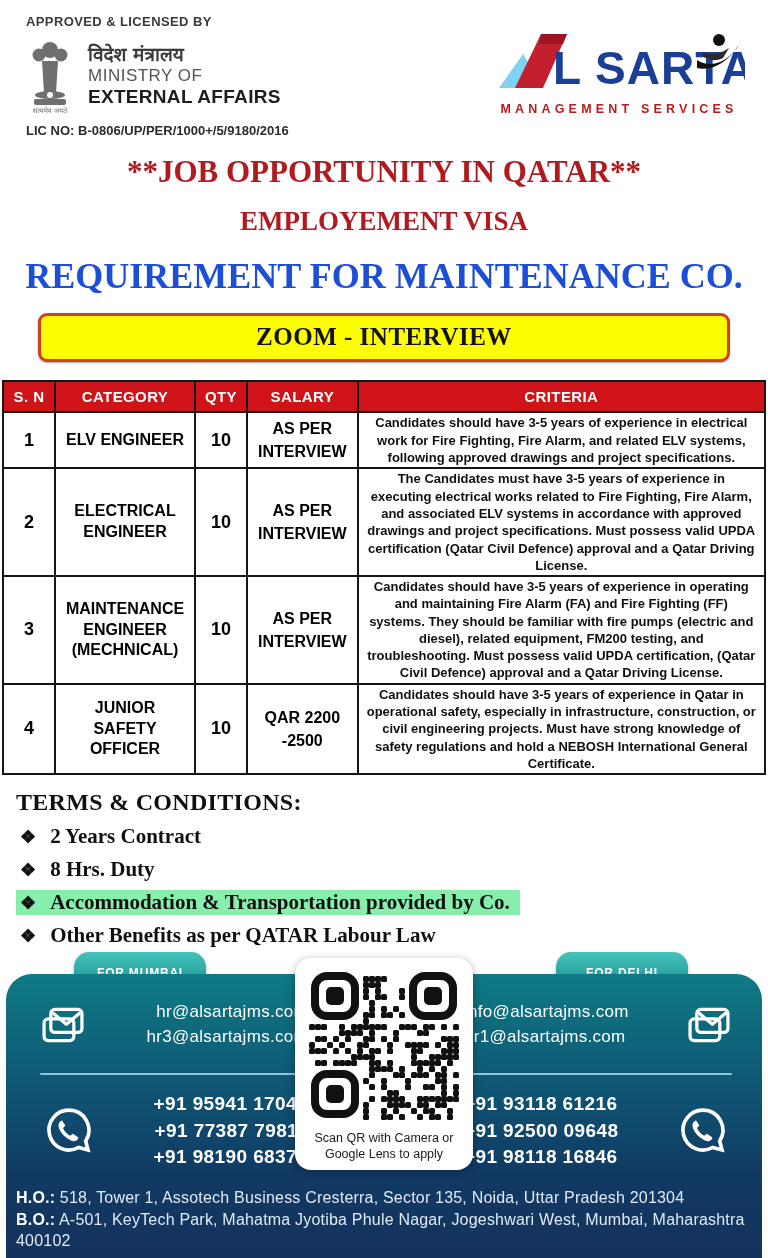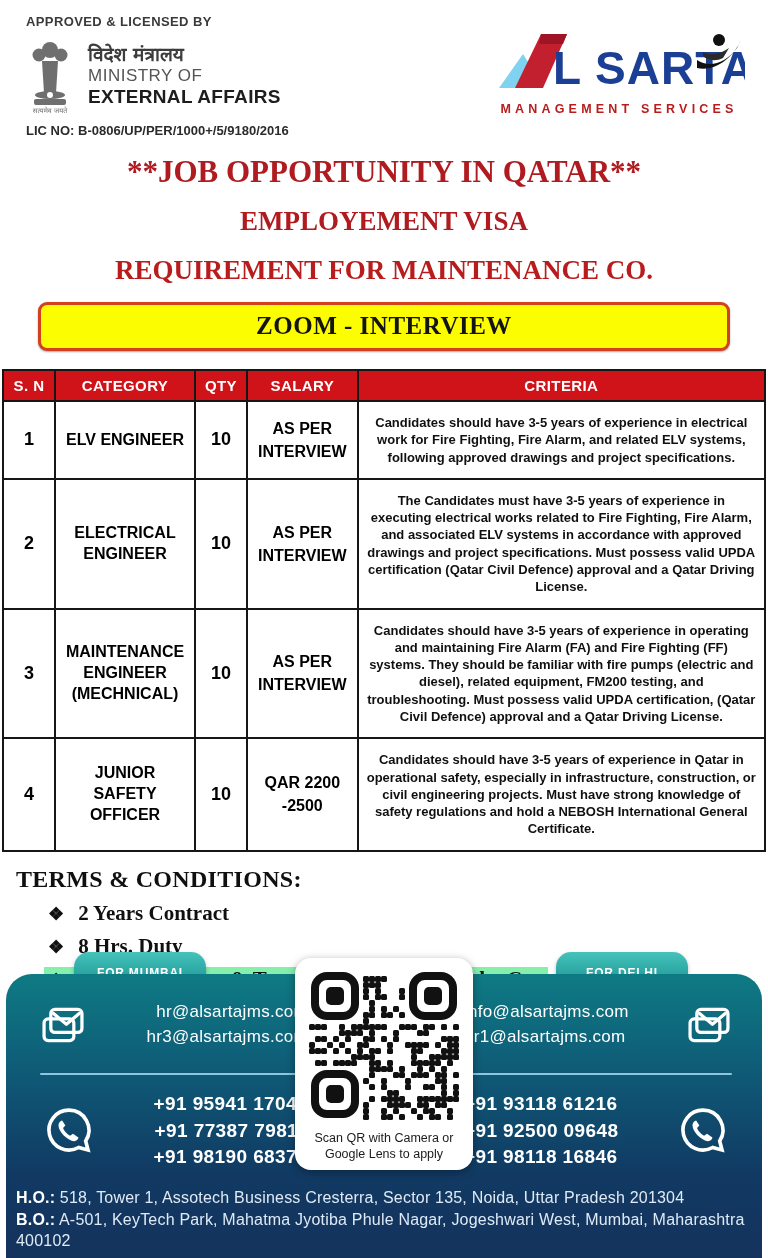--- a/index.html
+++ b/index.html
@@ -21,44 +21,44 @@
   .ministry-ext { font-size:19px; font-weight:bold; color:#1d1d1d; letter-spacing:.3px; }
   .lic { margin-top:8px; font-size:13px; font-weight:bold; color:#2b2b2b; }
 
   .brand-block { width:252px; padding-top:16px; text-align:center; }
   .brand-sub { margin-top:2px; font-size:12.5px; font-weight:bold; letter-spacing:4.2px; color:#b91c1c; white-space:nowrap; }
 
   
   .titles { text-align:center; font-family:"Liberation Serif", serif; }
   .title-main { margin-top:16px; font-size:31px; font-weight:bold; color:#b01b20; }
   .title-sub  { margin-top:16px; font-size:27px; font-weight:bold; color:#b01b20; }
-  .title-req  { margin-top:18px; font-size:27px; font-weight:bold; color:#b91c1c; }
+  .title-req  { margin-top:18px; font-size:36px; font-weight:bold; color:#1d4ed8; }
   .zoom-pill {
     margin:16px 38px 0; background:#fdfd02; border:3px solid #d2401e; border-radius:9px;
     padding:7px 0 8px; font-size:25px; font-weight:bold; color:#141414; letter-spacing:.5px;
     box-shadow:0 1px 2px rgba(0,0,0,.35);
   }
 
   
   table.jobs { width:764px; margin:18px 2px 0; border-collapse:collapse; }
   table.jobs th, table.jobs td { border:2px solid #161616; }
   table.jobs th {
     background:#d01219; color:#ffffff; font-size:15px; font-weight:bold;
     letter-spacing:.4px; padding:6px 2px;
   }
   td.c-sn  { font-size:18px; font-weight:bold; text-align:center; }
   td.c-cat { font-size:16px; font-weight:bold; text-align:center; padding:12px 6px; line-height:1.3; }
   td.c-qty { font-size:18px; font-weight:bold; text-align:center; }
   td.c-sal { font-size:16px; font-weight:bold; text-align:center; padding:4px 10px; line-height:1.45; }
-  td.c-cri { font-size:13px; font-weight:bold; text-align:center; padding:12px 8px; line-height:1.33; color:#101010; }
+  td.c-cri { font-size:13px; font-weight:bold; text-align:center; padding:1px 8px; line-height:1.33; color:#101010; }
 
   
   .terms { margin:14px 14px 0 16px; font-family:"Liberation Serif", serif; }
   .terms-heading { font-size:24px; font-weight:bold; color:#101010; letter-spacing:.3px; }
-  .term-line { margin-top:8px; font-size:21px; font-weight:bold; color:#101010; width:fit-content; padding:0 10px 0 4px;margin-left:28px; }
+  .term-line { margin-top:8px; font-size:21px; font-weight:bold; color:#101010; width:fit-content; padding:0 10px 0 4px; }
   .term-line .bullet { margin-right:14px; font-size:18px; }
   .term-line.hl { background:#86efac; }
 
   
   .contact-wrap { position:absolute; left:0; right:0; bottom:0; height:306px; }
   .tab {
     position:absolute; top:0; height:42px; border-radius:15px; z-index:1;
     background:linear-gradient(180deg,#45c3ba 0%,#178e90 90%);
     color:#fff; font-size:12px; font-weight:bold; letter-spacing:.8px;
     display:flex; align-items:center; justify-content:center;

